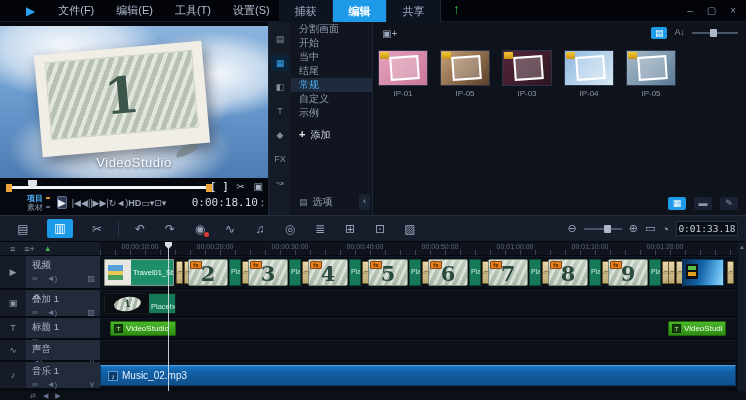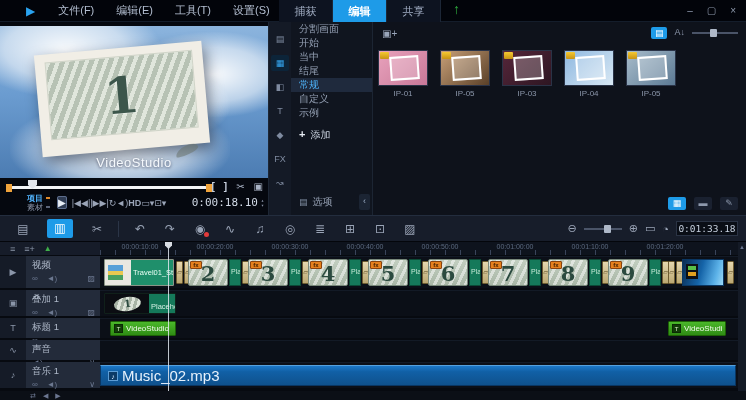--- a/index.html
+++ b/index.html
@@ -178,21 +178,21 @@
 .tbadge{width:9px;height:9px;background:#123c08;color:#d8f0c8;font-size:6px;line-height:9px;
   text-align:center;border:1px solid #0a2a04;flex:none;}
 .tlabeltext{color:#f2fbec;font-size:8px;white-space:nowrap;overflow:hidden;}
 #titleclip1{left:10px;width:66px;}
 #titleclip2{left:568px;width:58px;}
 .musicclip{left:0;width:636px;display:flex;align-items:center;gap:4px;padding-left:7px;
   background:linear-gradient(#1d78c8 0%,#1160a6 30%,#0f518c 100%);
   border:1px solid #0a3662;border-top-color:#56a0dc;}
 .mbadge{width:10px;height:10px;background:#0c3a66;border:1px solid #5c9cd4;color:#cfe6fa;
   font-size:7px;line-height:9px;text-align:center;flex:none;}
-.mlabel{color:#e6f1fc;font-size:15px;white-space:nowrap;}
+.mlabel{color:#e6f1fc;font-size:10px;white-space:nowrap;}
 #playhead{position:absolute;left:168px;top:0;bottom:9px;width:1px;background:rgba(225,230,238,.85);z-index:4;}
 #playhead::before{content:"";position:absolute;top:0;left:-3px;width:7px;height:7px;
   background:#d8dce2;clip-path:polygon(0 0,100% 0,100% 50%,50% 100%,0 50%);}
 #vscroll{position:absolute;right:0;top:0;bottom:9px;width:8px;background:#141a26;
   color:#6b7690;font-size:6px;text-align:center;padding-top:2px;z-index:3;}
 #bottomstrip{position:absolute;left:0;right:0;bottom:0;height:9px;background:#0b0f16;
   display:flex;align-items:center;gap:7px;padding-left:30px;color:#6b7690;font-size:7px;z-index:5;}
 </style>
 </head>
 <body>

